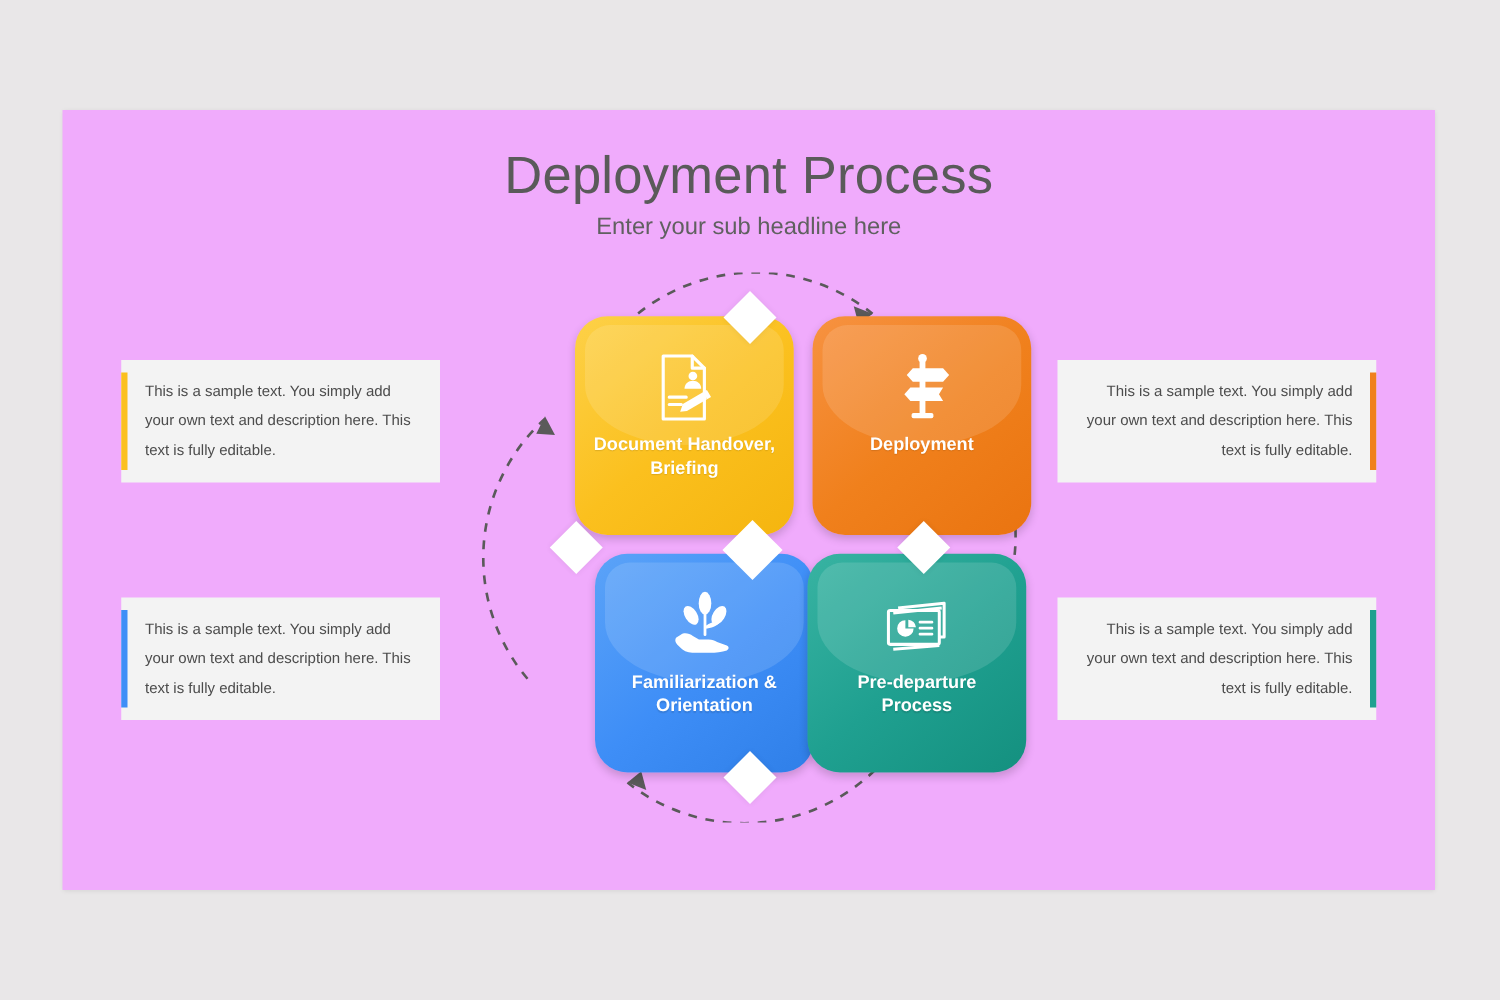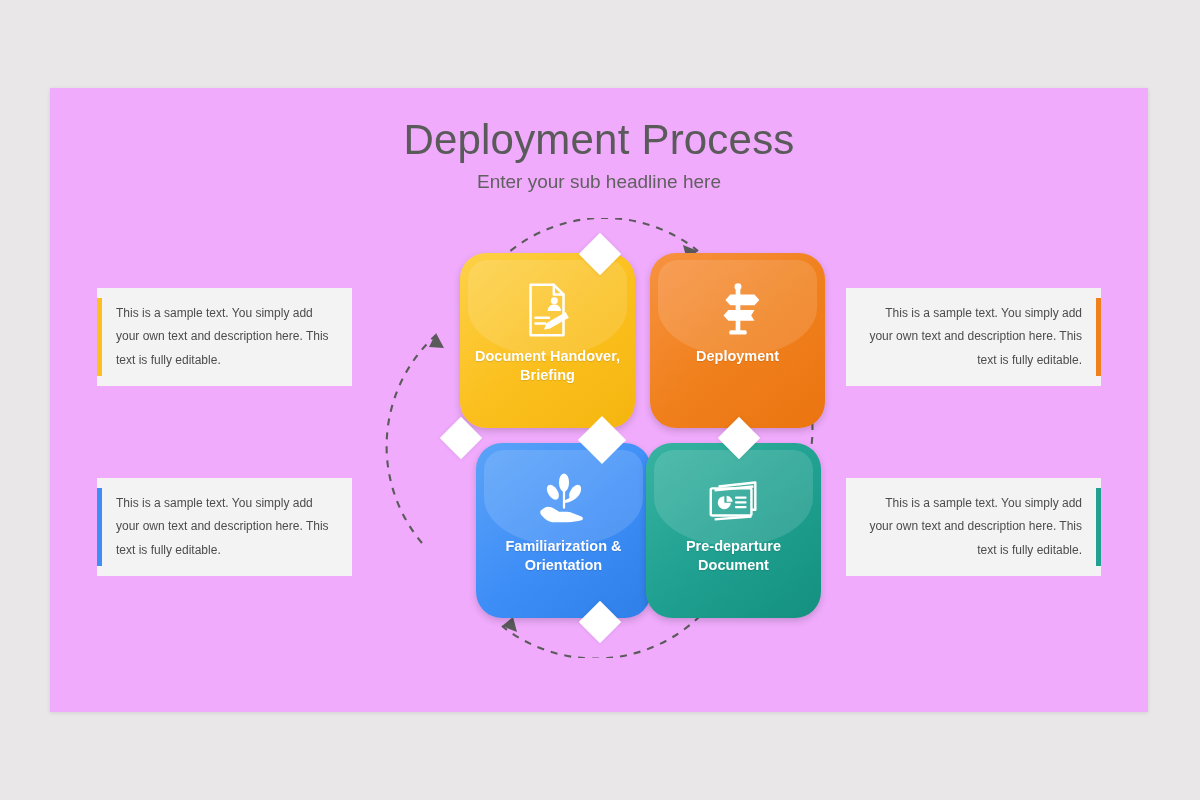--- a/index.html
+++ b/index.html
@@ -237,21 +237,21 @@
                 <path d="M22 28 a6.8 6.8 0 1 0 6.8 6.8 H22 Z"></path>
                 <path d="M24.4 27.6 a6.8 6.8 0 0 1 6.3 6.3 h-6.3 Z"></path>
                 <rect x="33" y="28.5" width="12" height="2.3" rx="1"></rect>
                 <rect x="33" y="33.4" width="12" height="2.3" rx="1"></rect>
                 <rect x="33" y="38.3" width="12" height="2.3" rx="1"></rect>
               </g>
             </svg>
           </div>
           <div class="card-label">
             <span>Pre-departure</span><br>
-            <span>Document</span>
+            <span>Process</span>
           </div>
         </div>
       </div>
 
       <div class="notch notch-top"></div>
       <div class="notch notch-bottom"></div>
       <div class="notch notch-left"></div>
       <div class="notch notch-right"></div>
       <div class="notch notch-center"></div>
     </div>

